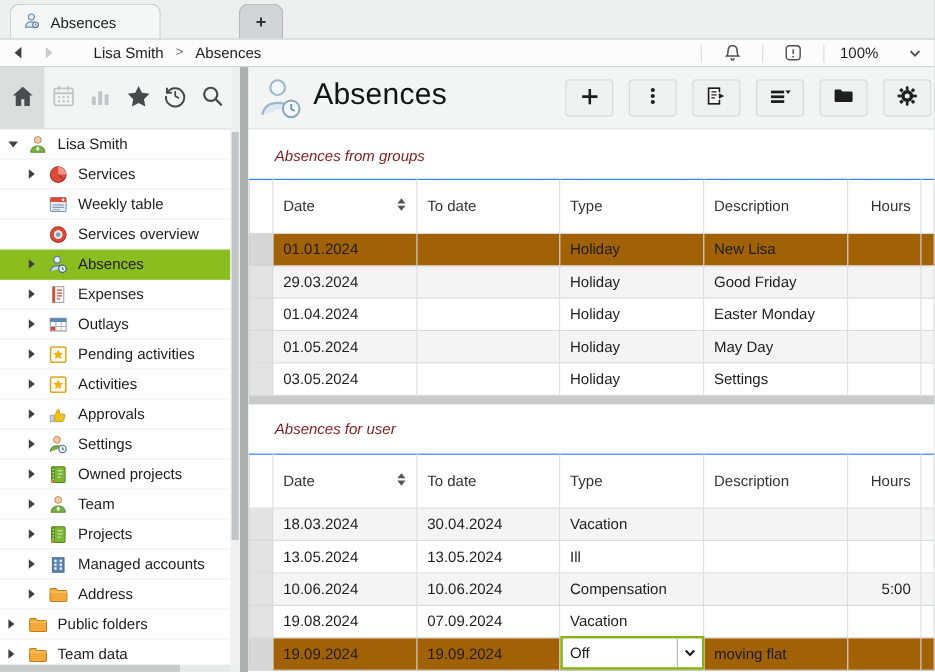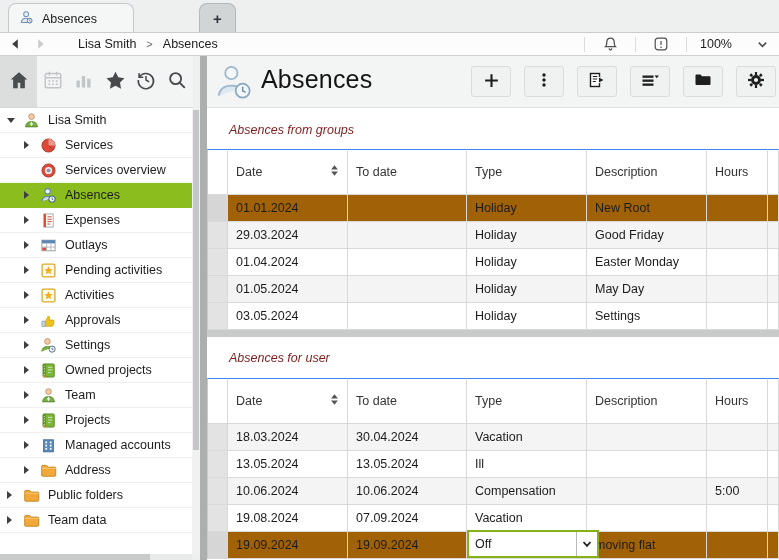--- a/index.html
+++ b/index.html
@@ -72,24 +72,24 @@
   .cell{border-right:1px solid #d9d9d9;border-bottom:1px solid #d9d9d9;display:flex;align-items:center;
        padding:0 8px;white-space:nowrap;overflow:hidden;background:#fff;}
   .cell.first{border-left:1px solid #c9c9c9;}
   .hcell{border-top:1px solid #3b82f6;color:#333;background:#fff;}
   .hcell.date{justify-content:space-between;}
   .hcell.hours{justify-content:flex-end;}
   .rowhdr{background:#e3e3e3;padding:0;}
   .rowhdr.selrh{background:#d6d6d6;}
   .cell.alt{background:#f4f4f4;}
   .cell.sel{background:#a16207;}
-  .cell.hours{justify-content:flex-start;}
+  .cell.hours{justify-content:flex-end;}
   .cell.tail{padding:0;}
   .cell.editor-cell{padding:0;position:relative;overflow:visible;}
-  .type-editor{position:absolute;left:0;top:-2px;width:132px;height:28px;background:#fff;
+  .type-editor{position:absolute;left:0;top:-2px;width:120px;height:28px;background:#fff;
        border:2px solid #84b217;display:flex;align-items:center;justify-content:space-between;}
   .type-editor .val{flex:1;padding-left:6px;}
   .type-editor .chev{width:21px;height:100%;border-left:1px solid #b9b9b9;display:flex;align-items:center;justify-content:center;}
   .mid-strip{position:absolute;left:0;top:222px;width:572px;height:7px;background:#c9caca;}
 </style>
 </head>
 <body>
 
 <div id="app">
 
@@ -215,20 +215,32 @@
           <span class="tri-closed"></span>
         </span>
         <span class="tree-ico">
           <svg width="17" height="17" viewBox="0 0 16 16">
             <circle cx="8" cy="8" r="6.2" fill="#dd4a38" stroke="#a33426" stroke-width=".8"></circle>
             <path d="M8 8V1.8A6.2 6.2 0 0 1 14.2 8z" fill="#f0958a"></path>
             <path d="M8 8l4.3 4.4" stroke="#a33426" stroke-width=".8"></path>
           </svg>
         </span>
         <span class="tree-label">Services</span>
+      </div>
+      <div class="tree-row lvl1">
+        <span class="expander"></span>
+        <span class="tree-ico">
+          <svg width="17" height="17" viewBox="0 0 16 16">
+            <rect x="1.8" y="2.5" width="12.4" height="11" rx="1" fill="#e8edf2" stroke="#7a8fa3" stroke-width=".8"></rect>
+            <path d="M1.8 3.5q0-1 1-1h10.4q1 0 1 1V6H1.8z" fill="#dd4a38"></path>
+            <circle cx="11.8" cy="4.2" r="1" fill="#ffffff"></circle>
+            <path d="M3.5 8.2h9M3.5 10.2h9M3.5 12h6" stroke="#8aa0b4" stroke-width=".9" fill="none"></path>
+          </svg>
+        </span>
+        <span class="tree-label">Weekly table</span>
       </div>
       <div class="tree-row lvl1">
         <span class="expander"></span>
         <span class="tree-ico">
           <svg width="17" height="17" viewBox="0 0 16 16">
             <circle cx="8" cy="8" r="6.2" fill="#dd4a38" stroke="#a33426" stroke-width=".8"></circle>
             <circle cx="8" cy="8" r="3.4" fill="#f2f2f2"></circle>
             <circle cx="8" cy="8" r="1.9" fill="#8b9aa6"></circle>
           </svg>
         </span>
@@ -524,21 +536,21 @@
         <div class="cell sel">
           <span>01.01.2024</span>
         </div>
         <div class="cell sel">
           <span></span>
         </div>
         <div class="cell sel">
           <span>Holiday</span>
         </div>
         <div class="cell sel">
-          <span>New Root</span>
+          <span>New Lisa</span>
         </div>
         <div class="cell sel hours">
           <span></span>
         </div>
         <div class="cell tail sel"></div>
         <div class="cell rowhdr first"></div>
         <div class="cell alt">
           <span>29.03.2024</span>
         </div>
         <div class="cell alt">

